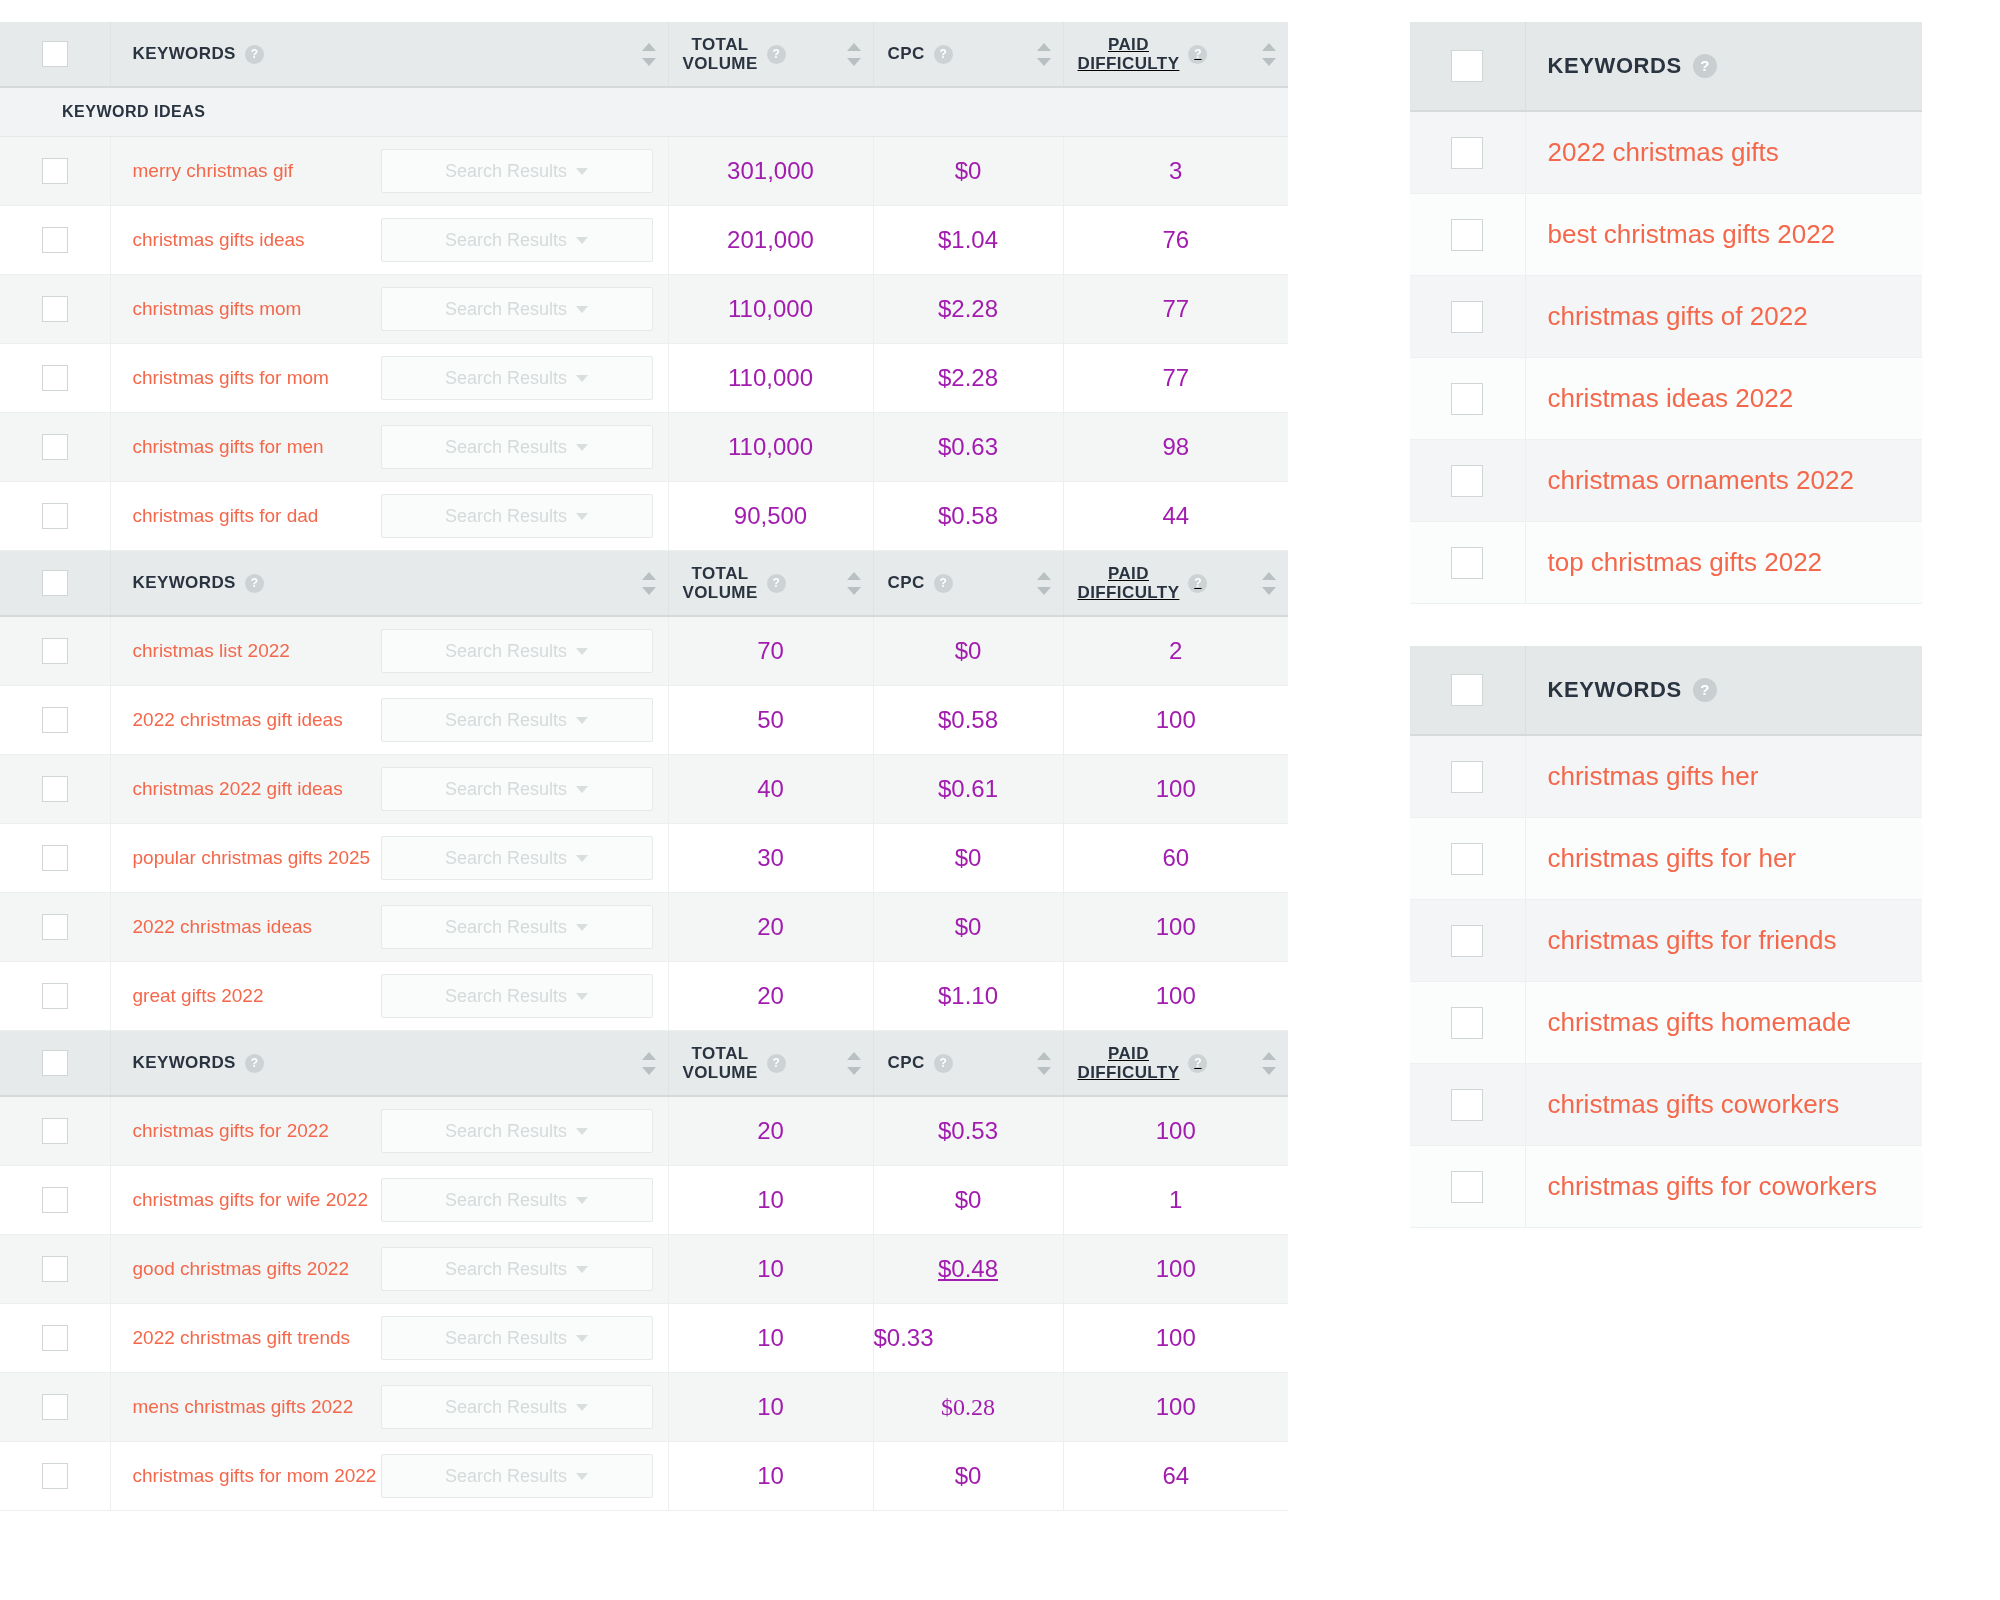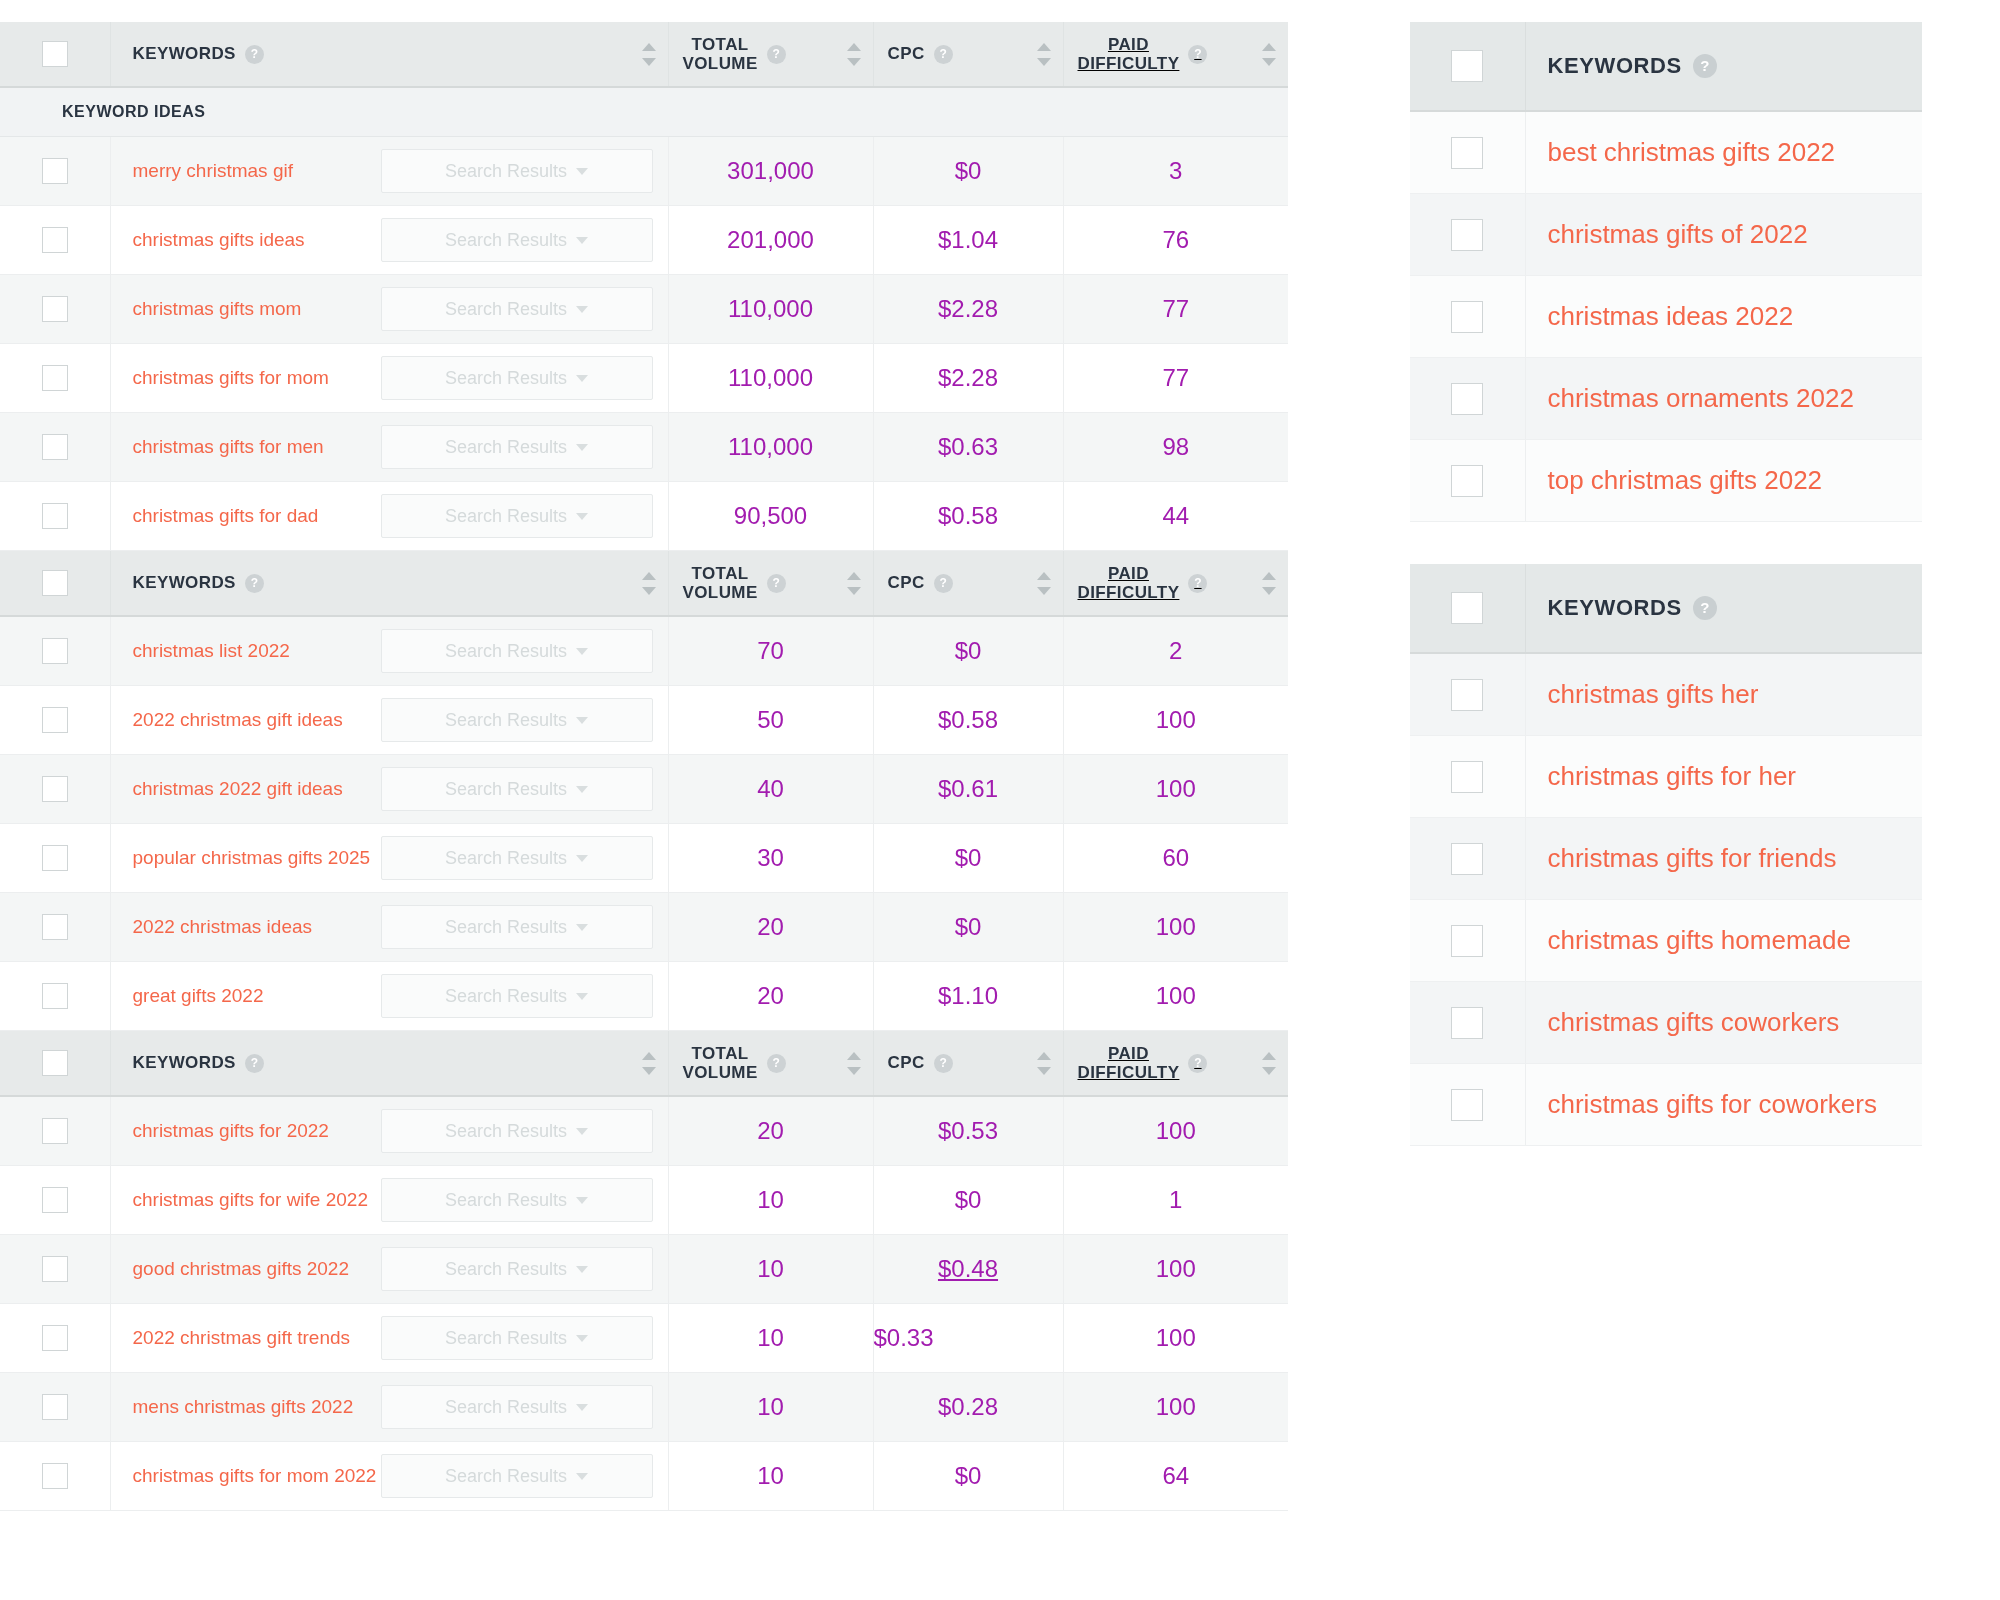--- a/index.html
+++ b/index.html
@@ -962,21 +962,21 @@
                   <span class="sr-caret"></span>
                 </div>
               </div>
             </td>
             <td class="td-num">
               <div class="cell-pad" style="justify-content: center; width: 100%;">
                 <span>10</span>
               </div>
             </td>
             <td class="td-num">
-              <div class="cell-pad" style="justify-content: center; width: 100%;">
+              <div class="cell-pad" style="justify-content: center; width: 100%; font-family: Liberation Serif, serif;">
                 <span>$0.28</span>
               </div>
             </td>
             <td class="td-num td-last">
               <div class="cell-pad" style="justify-content: center; width: 100%;">
                 <span>100</span>
               </div>
             </td>
           </tr>
           <tr class="data-row">
@@ -1028,20 +1028,32 @@
                   <span class="r-checkbox"></span>
                 </div>
               </th>
               <th>
                 <div class="r-head-inner">
                   <span class="r-head-label">KEYWORDS</span>
                   <span class="r-help">?</span>
                 </div>
               </th>
             </tr>
+            <tr class="r-row ralt">
+              <td class="rtd-check">
+                <div style="display: flex; align-items: center; justify-content: center; min-height: 81px;">
+                  <span class="r-checkbox"></span>
+                </div>
+              </td>
+              <td>
+                <div class="r-cell">
+                  <a class="r-link">2022 christmas gifts</a>
+                </div>
+              </td>
+            </tr>
             <tr class="r-row">
               <td class="rtd-check">
                 <div style="display: flex; align-items: center; justify-content: center; min-height: 81px;">
                   <span class="r-checkbox"></span>
                 </div>
               </td>
               <td>
                 <div class="r-cell">
                   <a class="r-link">best christmas gifts 2022</a>
                 </div>

